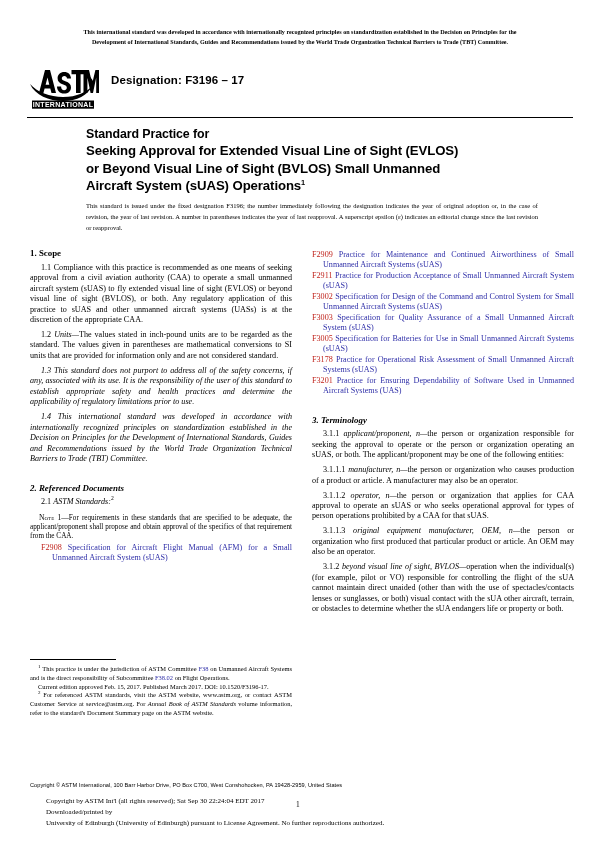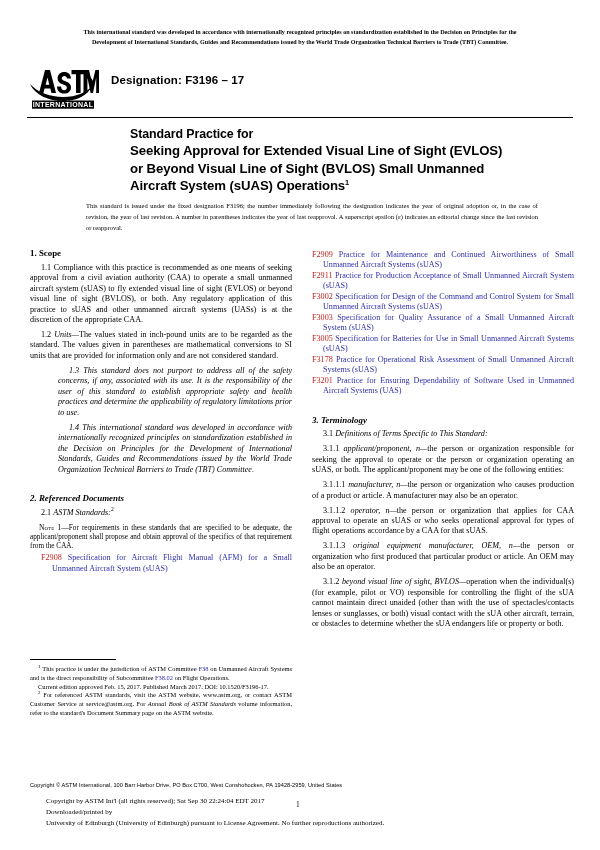--- a/index.html
+++ b/index.html
@@ -71,21 +71,20 @@
     width: 546px;
     border-top: 1.6px solid #000;
   }
 
   
   .title-block {
     position: absolute;
     left: 86px;
     top: 126px;
     width: 470px;
-    margin-left: 44px;
   }
   .title-line {
     font-family: "Liberation Sans", sans-serif;
     font-weight: bold;
     font-size: 13.2px;
     line-height: 1.32;
     color: #000;
     letter-spacing: -0.1px;
   }
   .title-line.small {
@@ -134,21 +133,21 @@
   h2.sec.spaced { margin-top: 18px; font-style: italic; }
 
   p.para {
     margin: 0 0 0 0;
     padding: 0;
     text-indent: 11px;
     text-align: justify;
     hyphens: auto;
   }
   p.para + p.para { margin-top: 4.5px; }
-  p.para.italic { font-style: italic; margin-left: 28px; }
+  p.para.italic { font-style: italic; }
   p.para i { font-style: italic; }
   p.para sup {
     font-size: 5.6px;
     vertical-align: super;
     line-height: 0;
   }
 
   p.note {
     margin: 5px 0 0 0;
     padding: 0;
@@ -329,27 +328,26 @@
       <li><span class="refnum">F2911</span> <span class="reftitle">Practice for Production Acceptance of Small Unmanned Aircraft System (sUAS)</span></li>
       <li><span class="refnum">F3002</span> <span class="reftitle">Specification for Design of the Command and Control System for Small Unmanned Aircraft Systems (sUAS)</span></li>
       <li><span class="refnum">F3003</span> <span class="reftitle">Specification for Quality Assurance of a Small Unmanned Aircraft System (sUAS)</span></li>
       <li><span class="refnum">F3005</span> <span class="reftitle">Specification for Batteries for Use in Small Unmanned Aircraft Systems (sUAS)</span></li>
       <li><span class="refnum">F3178</span> <span class="reftitle">Practice for Operational Risk Assessment of Small Unmanned Aircraft Systems (sUAS)</span></li>
       <li><span class="refnum">F3201</span> <span class="reftitle">Practice for Ensuring Dependability of Software Used in Unmanned Aircraft Systems (UAS)</span></li>
     </ul>
 
     <h2 class="sec spaced">3.  Terminology</h2>
 
-    <p class="para"><span>3.1  </span><i>Definitions of Terms Specific to This Standard:</i></p>
 
     <p class="para"><span>3.1.1  </span><i>applicant/proponent, n—</i><span>the person or organization responsible for seeking the approval to operate or the person or organization operating an sUAS, or both. The applicant/proponent may be one of the following entities:</span></p>
 
     <p class="para"><span>3.1.1.1  </span><i>manufacturer, n—</i><span>the person or organization who causes production of a product or article. A manufacturer may also be an operator.</span></p>
 
-    <p class="para"><span>3.1.1.2  </span><i>operator, n—</i><span>the person or organization that applies for CAA approval to operate an sUAS or who seeks operational approval for types of flight operations accordance by a CAA for that sUAS.</span></p>
+    <p class="para"><span>3.1.1.2  </span><i>operator, n—</i><span>the person or organization that applies for CAA approval to operate an sUAS or who seeks operational approval for types of person operations prohibited by a CAA for that sUAS.</span></p>
 
     <p class="para"><span>3.1.1.3  </span><i>original equipment manufacturer, OEM, n—</i><span>the person or organization who first produced that particular product or article. An OEM may also be an operator.</span></p>
 
     <p class="para"><span>3.1.2  </span><i>beyond visual line of sight, BVLOS—</i><span>operation when the individual(s) (for example, pilot or VO) responsible for controlling the flight of the sUA cannot maintain direct unaided (other than with the use of spectacles/contacts lenses or sunglasses, or both) visual contact with the sUA other aircraft, terrain, or obstacles to determine whether the sUA endangers life or property or both.</span></p>
 
 
   </div>
 
   <div class="fn-rule"></div>
   <div class="footnotes">

